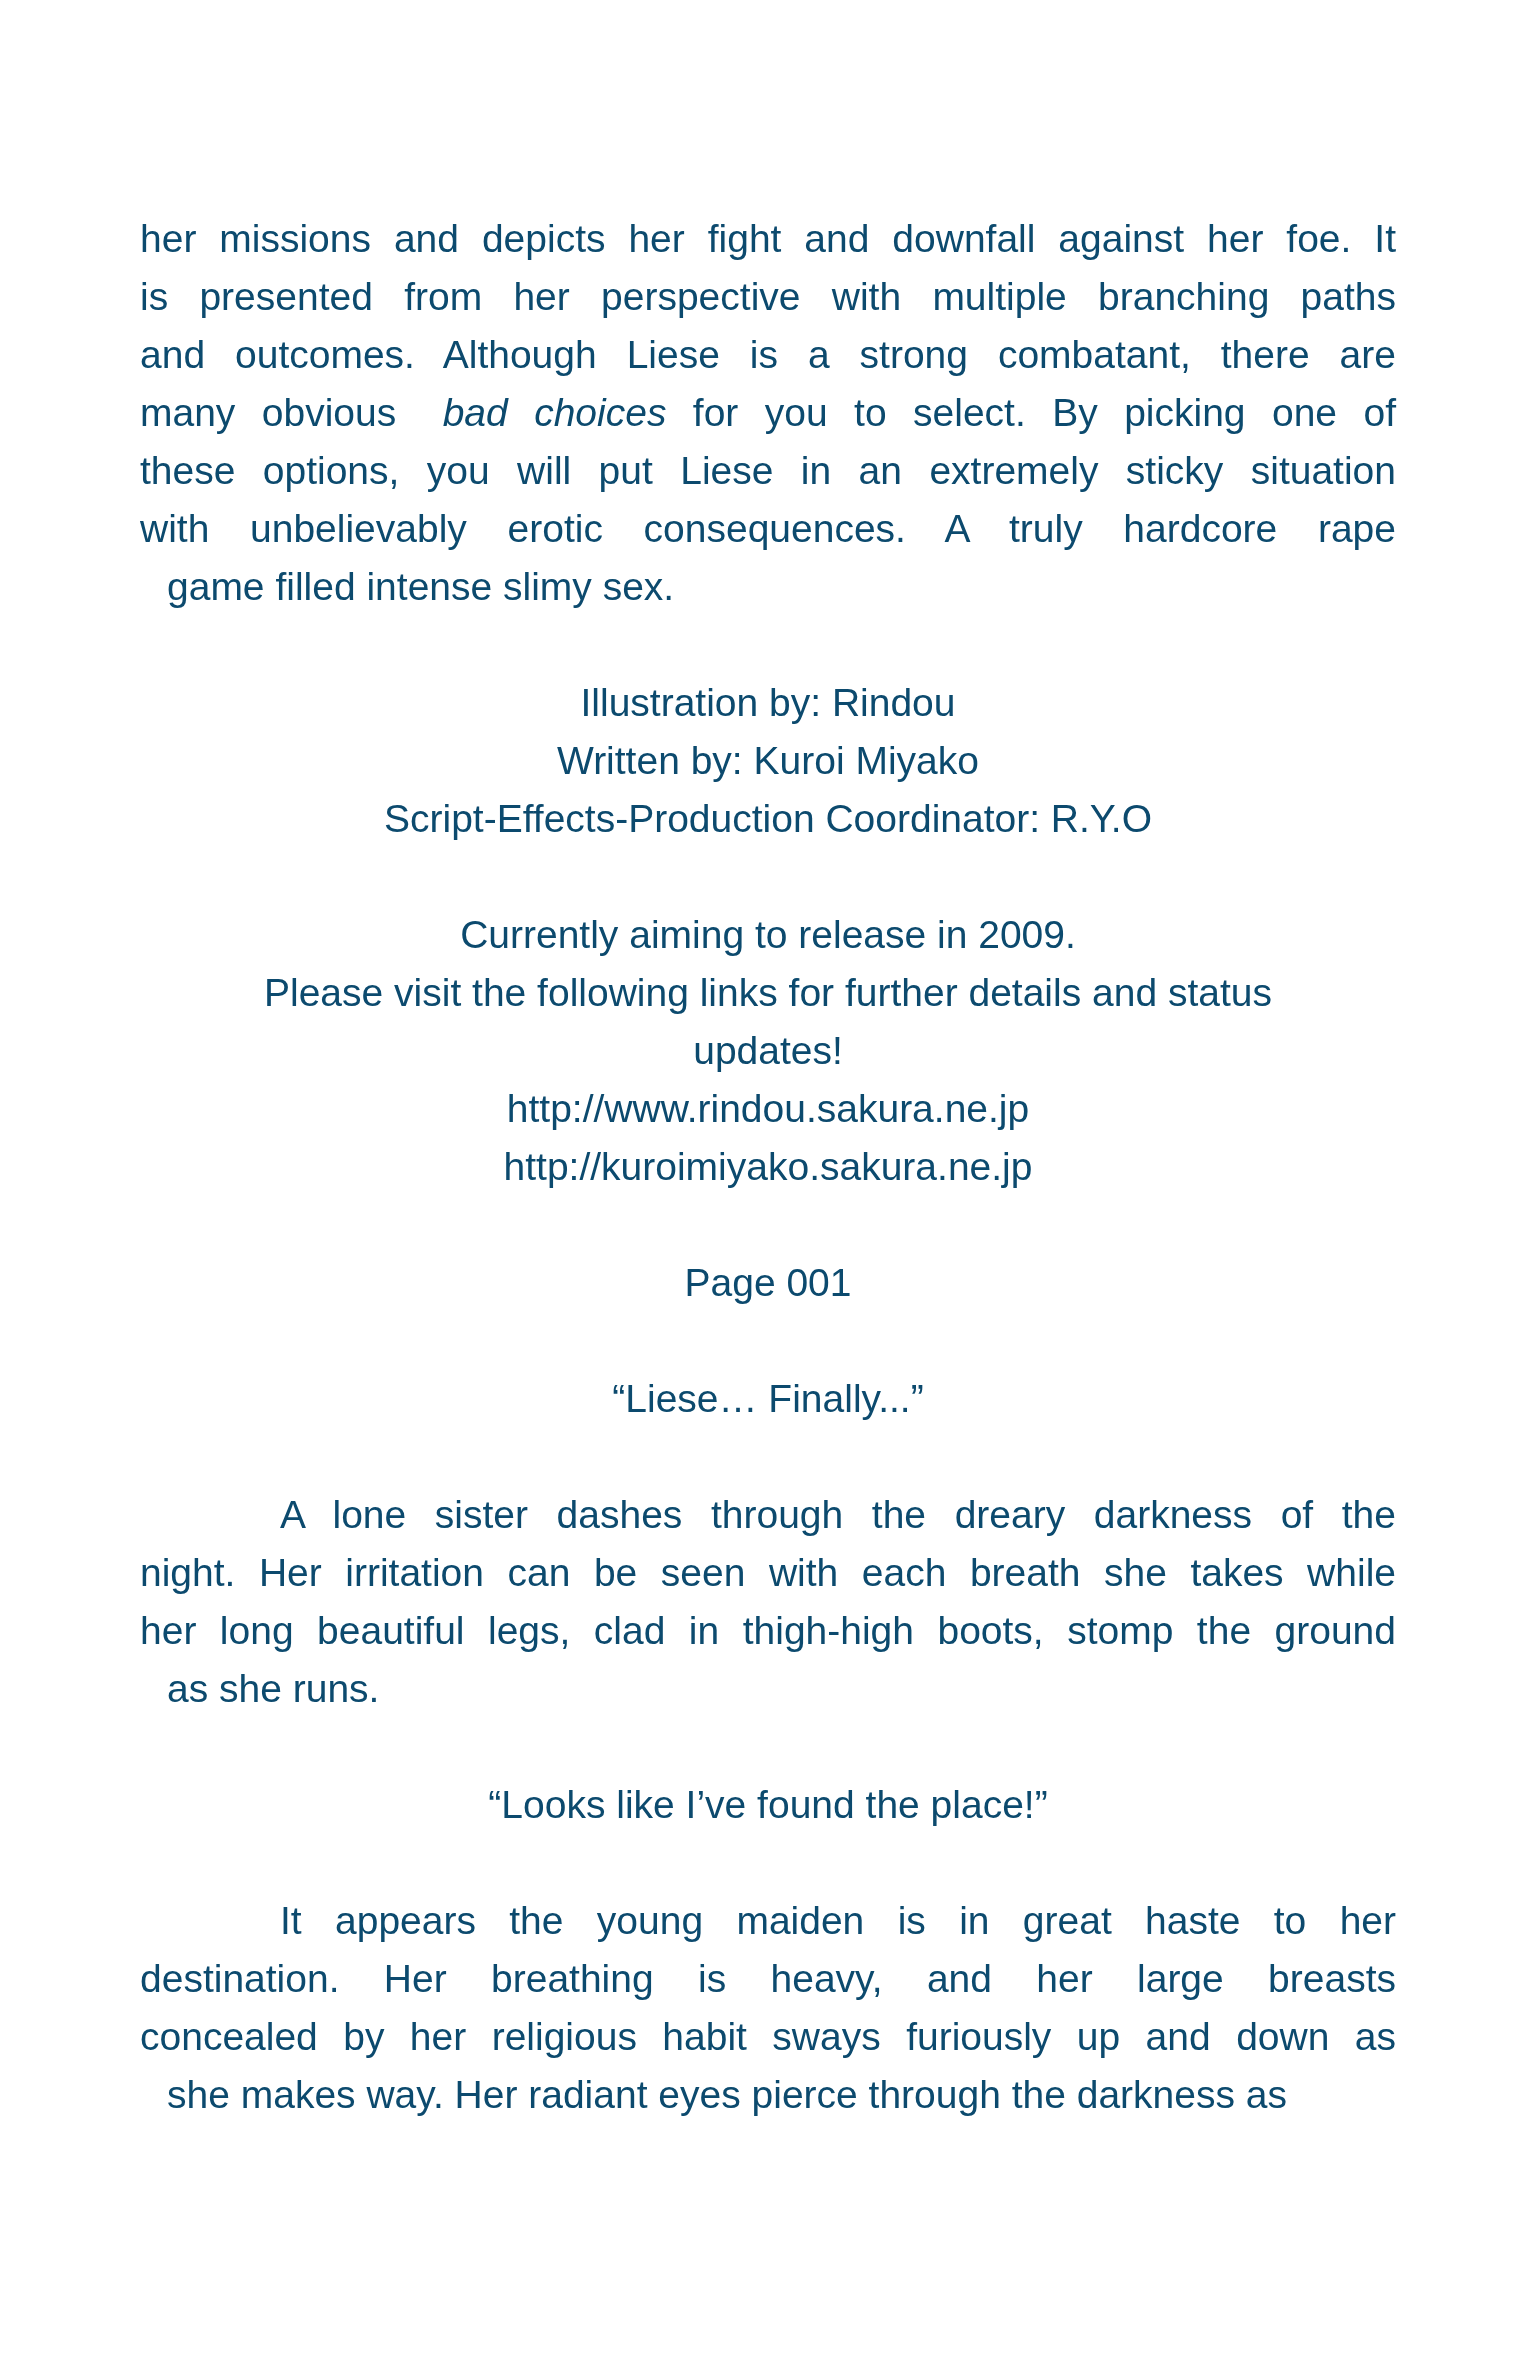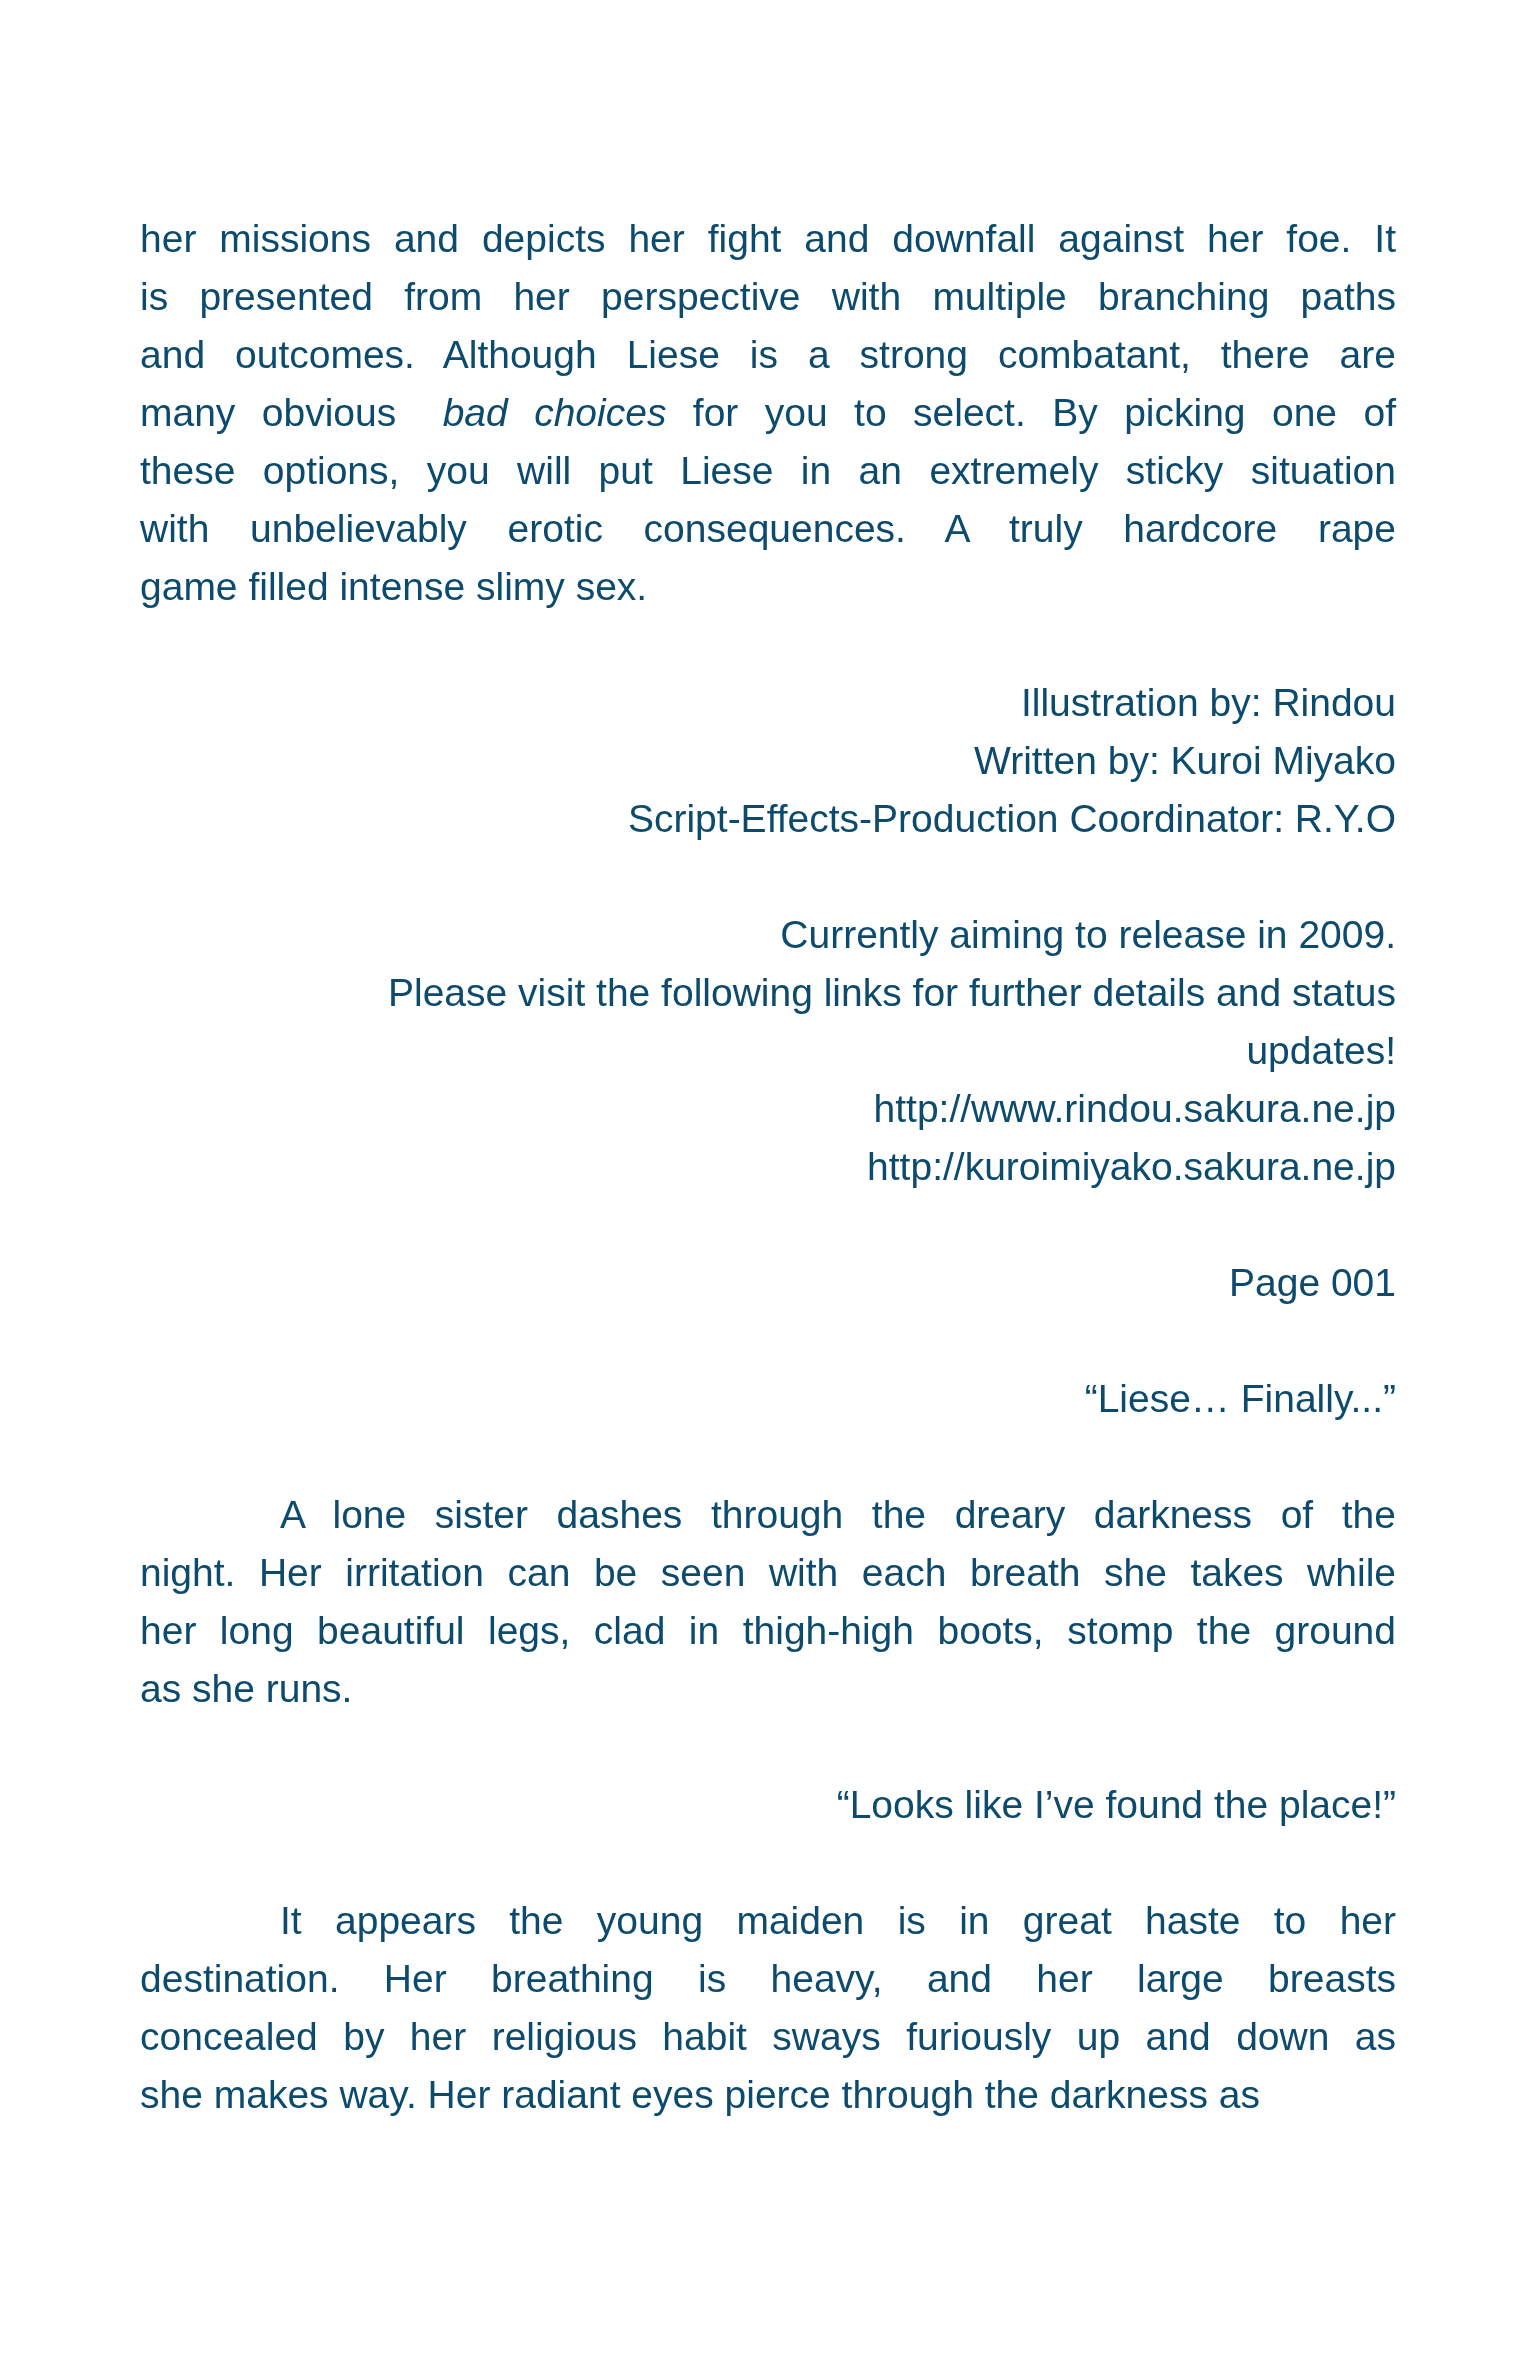--- a/index.html
+++ b/index.html
@@ -22,28 +22,29 @@
     color: #0c4a6e;
     font-family: "Liberation Sans", "DejaVu Sans", sans-serif;
     font-size: 39px;
     line-height: 58px;
     font-weight: 400;
   }
   .block {
     margin: 0 0 58px 0;
   }
   .line {
-    text-align: right;
+    text-align: center;
   }
   .line.jline {
     text-align: justify;
     text-align-last: justify;
   }
   .line.jline.last-line {
     text-align-last: left;
+    margin-left: 27px;
   }
   .line.first-indent {
     text-indent: 140px;
   }
   .line i {
     font-style: italic;
     margin-left: 20px;
   }
 </style>
 </head>

